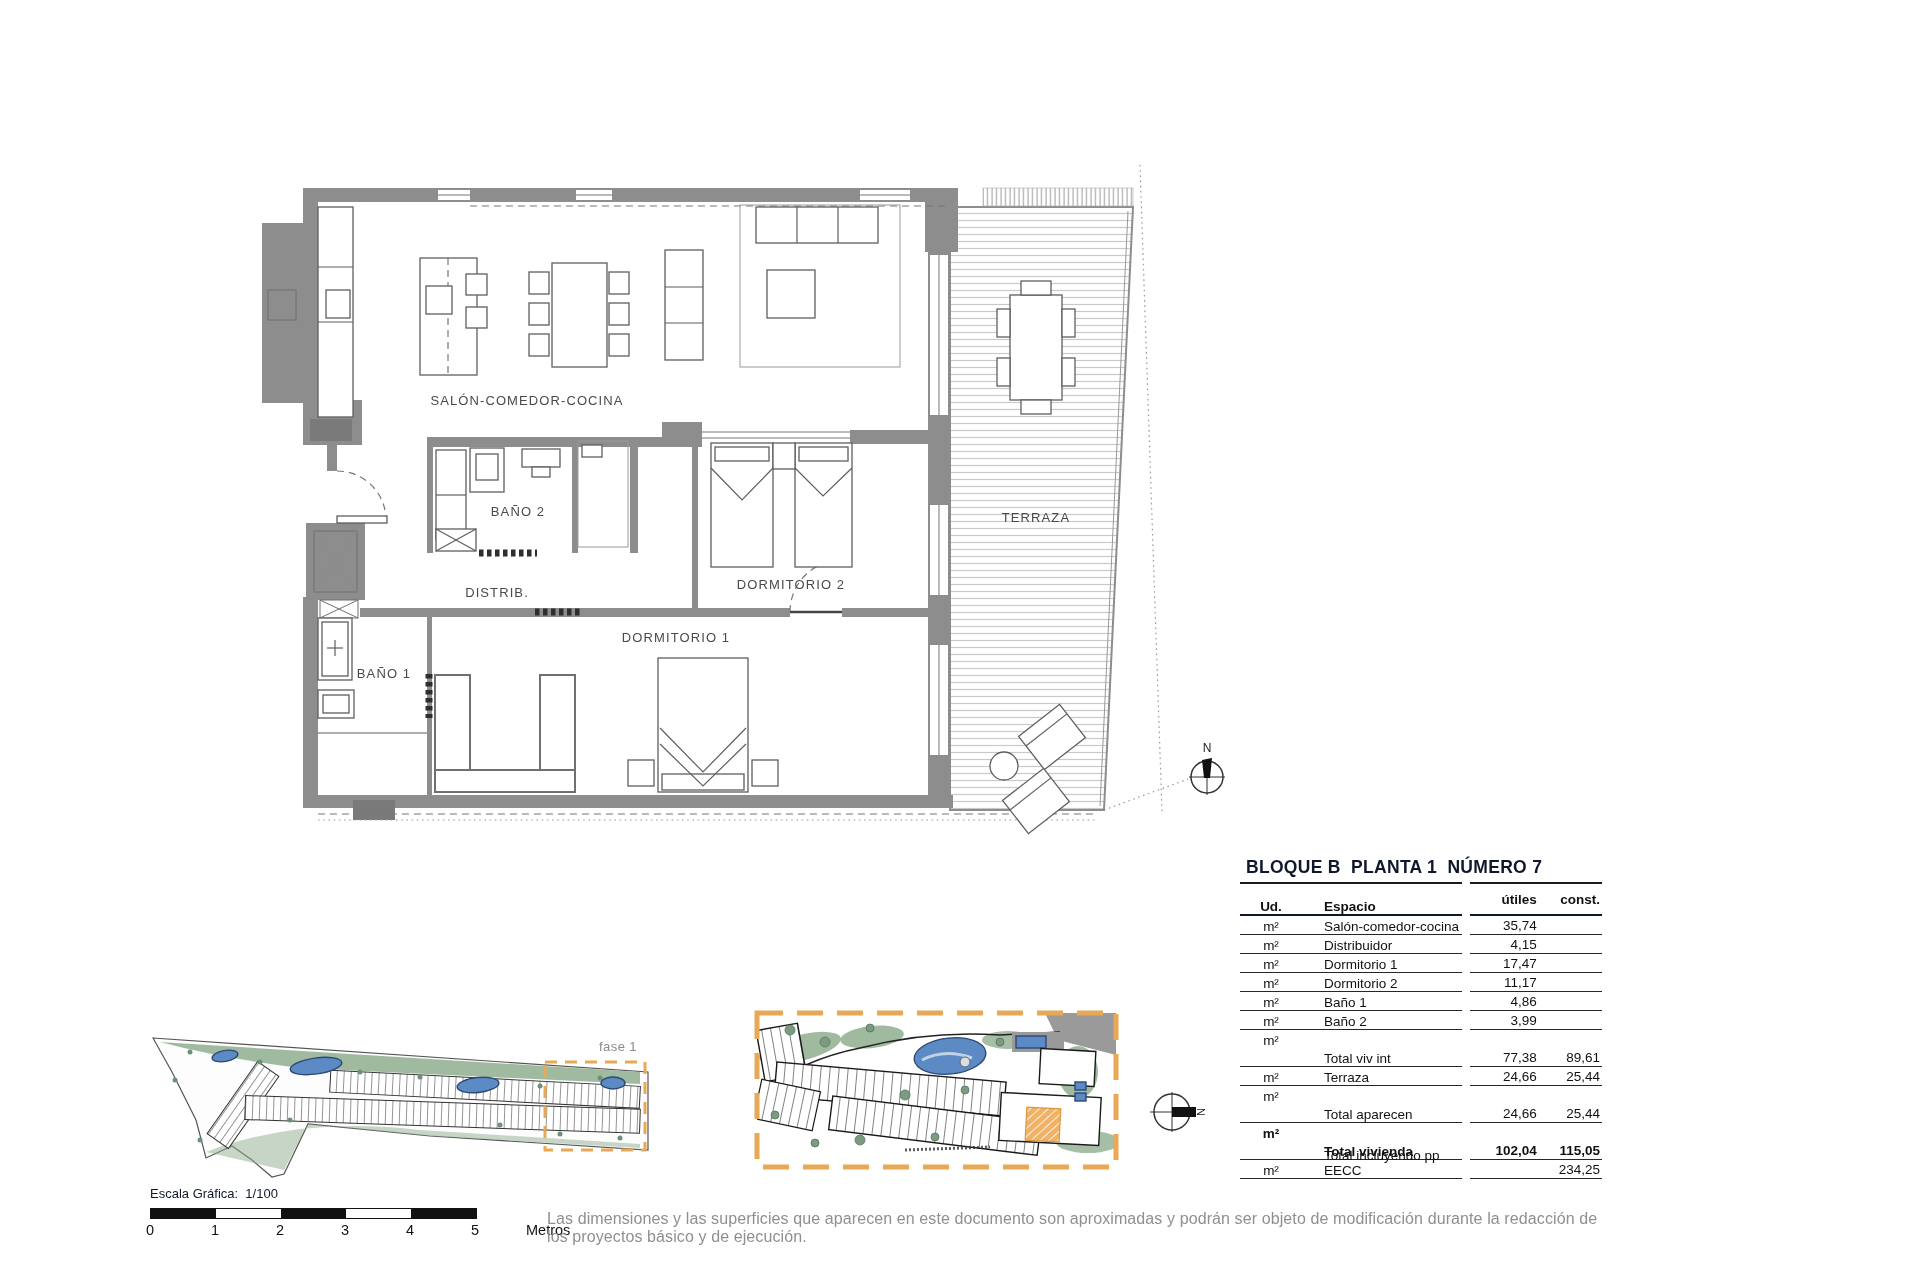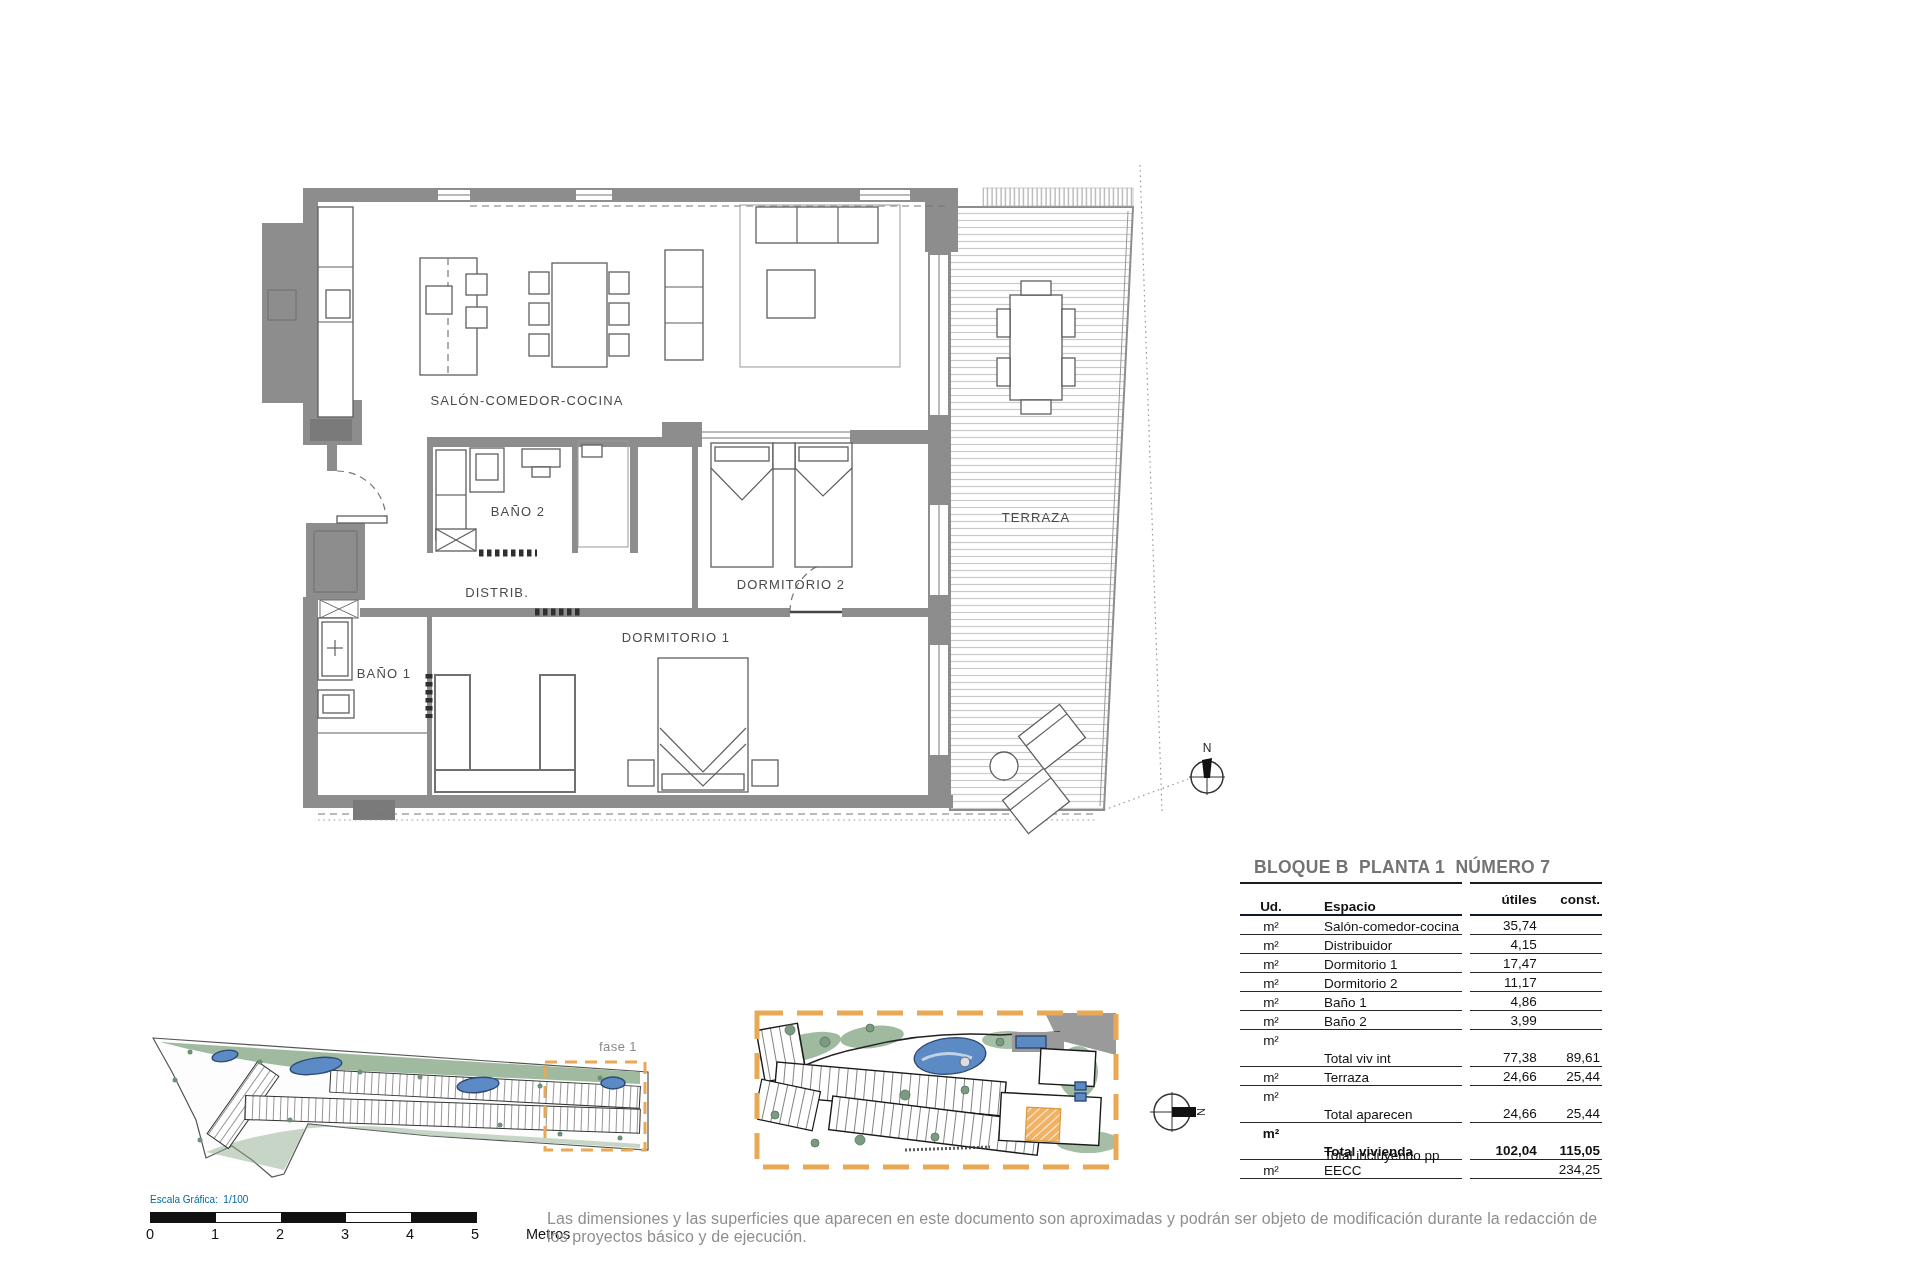--- a/index.html
+++ b/index.html
@@ -8,40 +8,40 @@
   svg.plan{position:absolute;left:0;top:0;}
 
   
   .lbl{position:absolute;transform:translate(-50%,-50%);font-size:13px;letter-spacing:1.1px;color:#4a4a4a;white-space:nowrap;}
   .n-label{position:absolute;transform:translate(-50%,-50%);font-size:12px;letter-spacing:0;color:#222;}
   .n-rot{position:absolute;transform:translate(-50%,-50%) rotate(90deg);font-size:11px;color:#222;}
   .fase{position:absolute;transform:translate(-50%,-50%);font-size:13px;color:#8a8a8a;letter-spacing:.4px;white-space:nowrap;}
 
   
   .itable{position:absolute;left:1240px;top:857px;width:362px;font-size:13.5px;color:#111;}
-  .ititle{font-weight:700;font-size:17.5px;white-space:pre;margin:0 0 4px 14px;color:#737373;letter-spacing:.3px;}
+  .ititle{font-weight:700;font-size:17.5px;white-space:pre;margin:0 0 4px 6px;color:#0f172a;letter-spacing:.3px;}
   .rrow{display:flex;gap:8px;}
   .gl{width:222px;display:flex;align-items:flex-end;}
   .gr{width:132px;display:flex;align-items:center;}
   .rule{height:2px;margin-top:2px;}
   .rule .gl,.rule .gr{border-top:2px solid #1c1c1c;height:0;}
   .thead{height:32px;font-weight:700;}
   .thead .gl,.thead .gr{border-bottom:2px solid #0f172a;}
   .trow{height:19px;}
   .spacer{height:18px;}
   .bordered .gl,.bordered .gr{border-bottom:1.2px solid #262626;}
   .bold{font-weight:700;}
   .cu{width:62px;text-align:center;}
   .cs{flex:1;padding-left:22px;}
   .cut{width:70px;text-align:right;padding-right:4px;}
   .cc{width:62px;text-align:right;padding-right:2px;}
 
   
   .scale{position:absolute;left:150px;top:1186px;}
-  .scale-label{font-size:10px;color:#0369a1;white-space:pre;margin-bottom:7px;margin-top:8px;}
+  .scale-label{font-size:13px;color:#0f172a;white-space:pre;margin-bottom:7px;}
   .bar{position:relative;width:325px;height:9px;border:1.5px solid #111;display:flex;box-sizing:content-box;}
   .seg{flex:1;}
   .seg.b{background:#111;}
   .seg.w{background:#fff;}
   .ticks{position:relative;height:18px;margin-top:3px;font-size:14.5px;color:#111;}
   .tick{position:absolute;transform:translateX(-50%);}
   .metros{position:absolute;left:360px;font-weight:400;transform:none;margin-left:16px;}
 
   .disclaimer{position:absolute;left:547px;top:1210px;width:1060px;font-size:16px;color:#8f8f8f;letter-spacing:.1px;}
 

